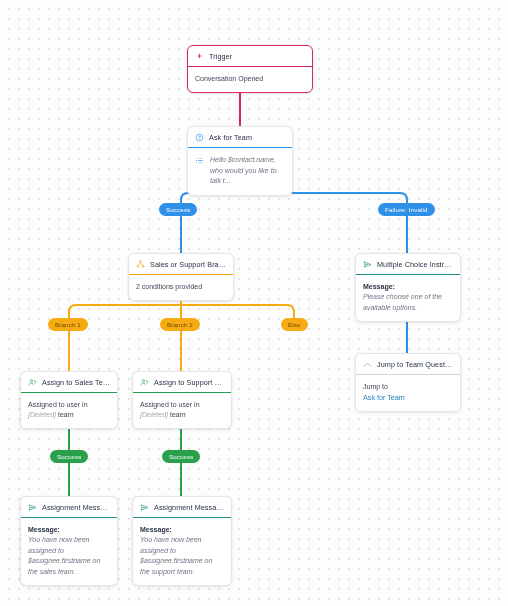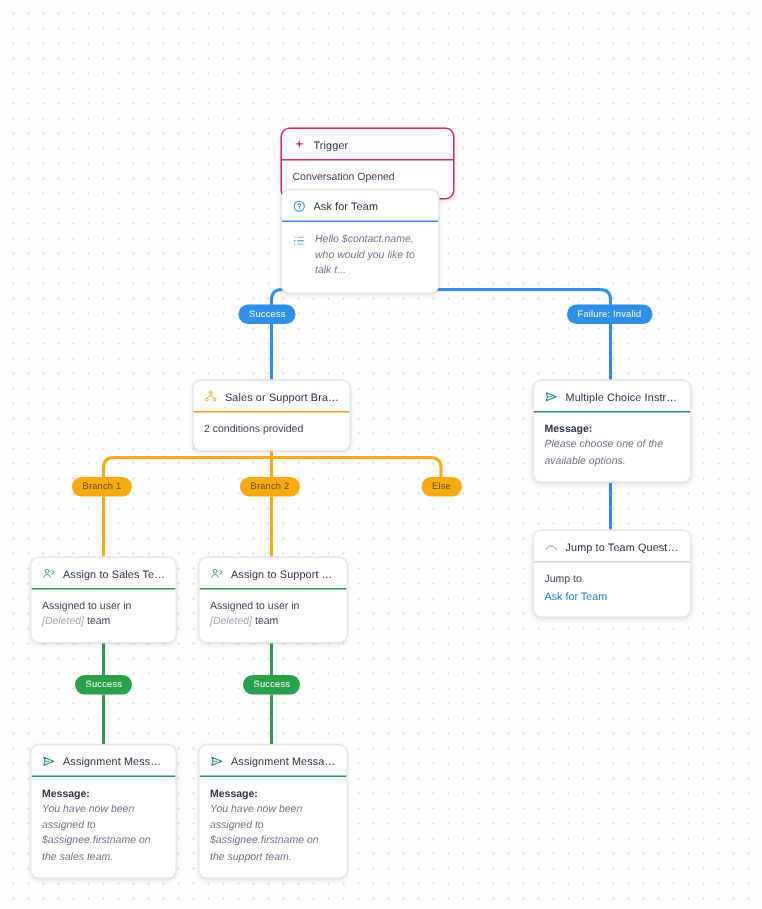--- a/index.html
+++ b/index.html
@@ -108,21 +108,21 @@
 
     <path d="M69 423 L69 450" stroke="#2aa04d" stroke-width="2" fill="none"></path>
     <path d="M181 423 L181 450" stroke="#2aa04d" stroke-width="2" fill="none"></path>
 
     <path d="M69 463 L69 496" stroke="#2aa04d" stroke-width="2" fill="none"></path>
     <path d="M181 463 L181 496" stroke="#2aa04d" stroke-width="2" fill="none"></path>
 
     <path d="M407 317 L407 353" stroke="#2f90e8" stroke-width="2" fill="none"></path>
   </svg>
 
-  <div class="node n-trigger" style="left:187px; top:45px; width:116px;margin-top:40px;">
+  <div class="node n-trigger" style="left:187px; top:45px; width:126px;">
     <div class="hdr">
       <svg class="ico" viewBox="0 0 24 24">
         <path d="M12 2 L13.6 9 L20 10.6 L13.6 12.2 L12 19 L10.4 12.2 L4 10.6 L10.4 9 Z" fill="#d6246e"></path>
       </svg>
       <span class="ttl">Trigger</span>
     </div>
     <div class="body">Conversation Opened</div>
   </div>
 
   <div class="node n-blue" style="left:187px; top:126px; width:106px;">

